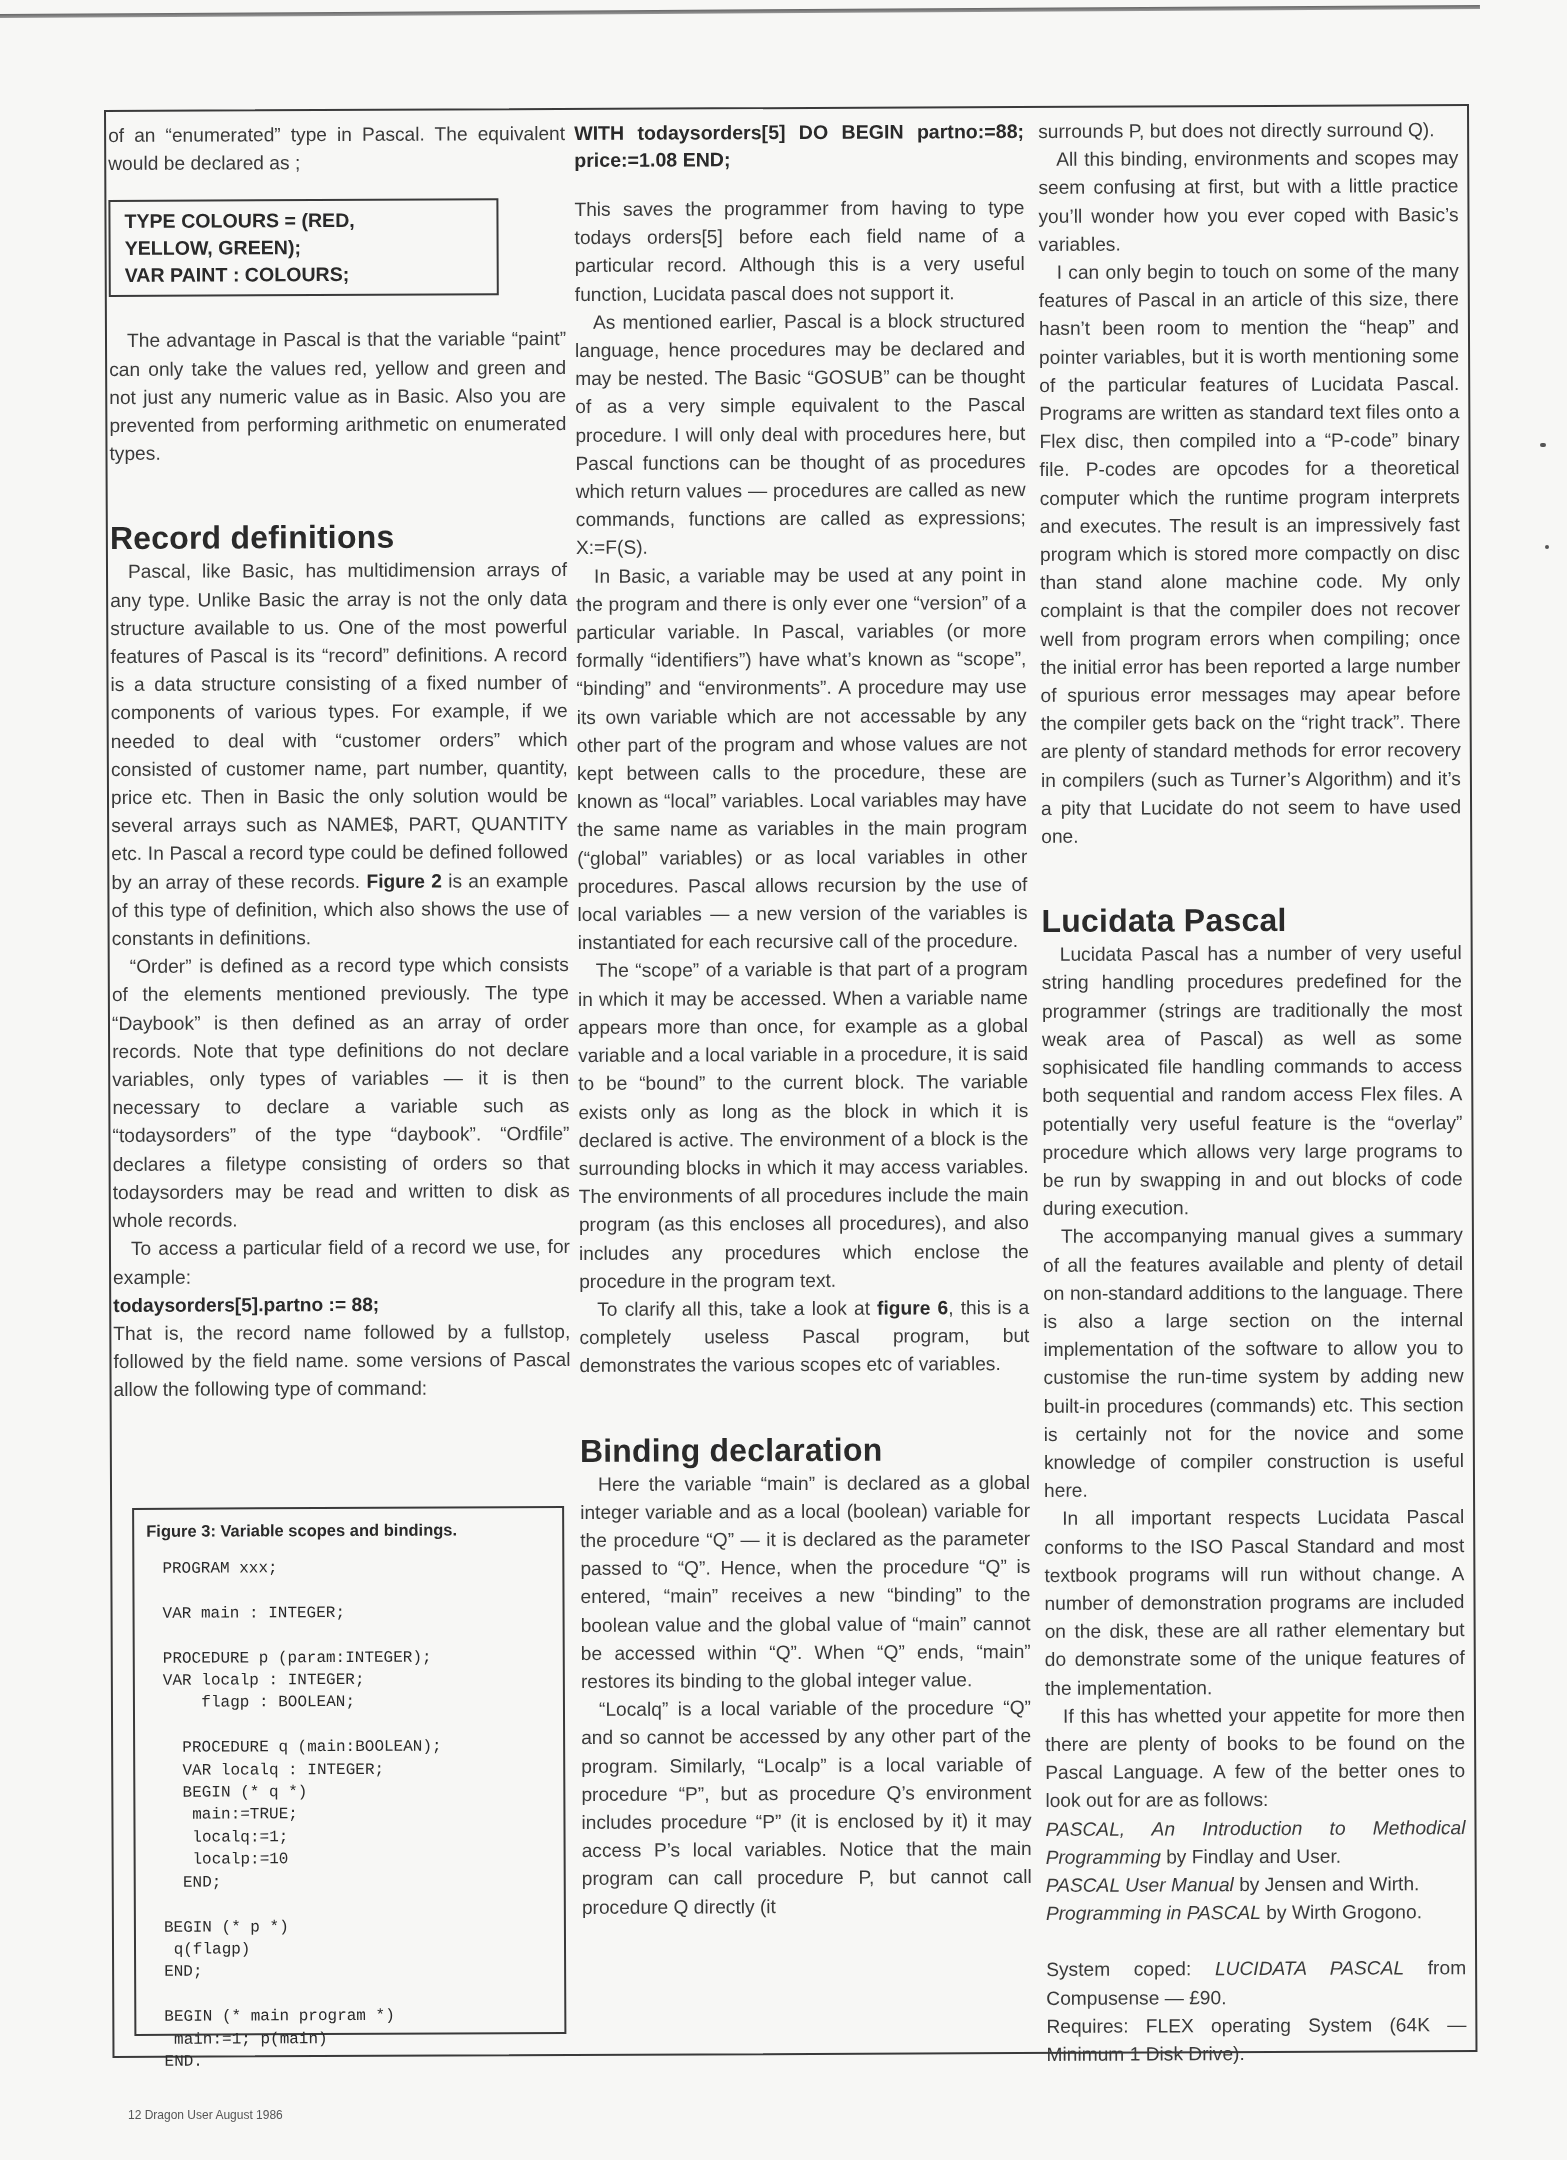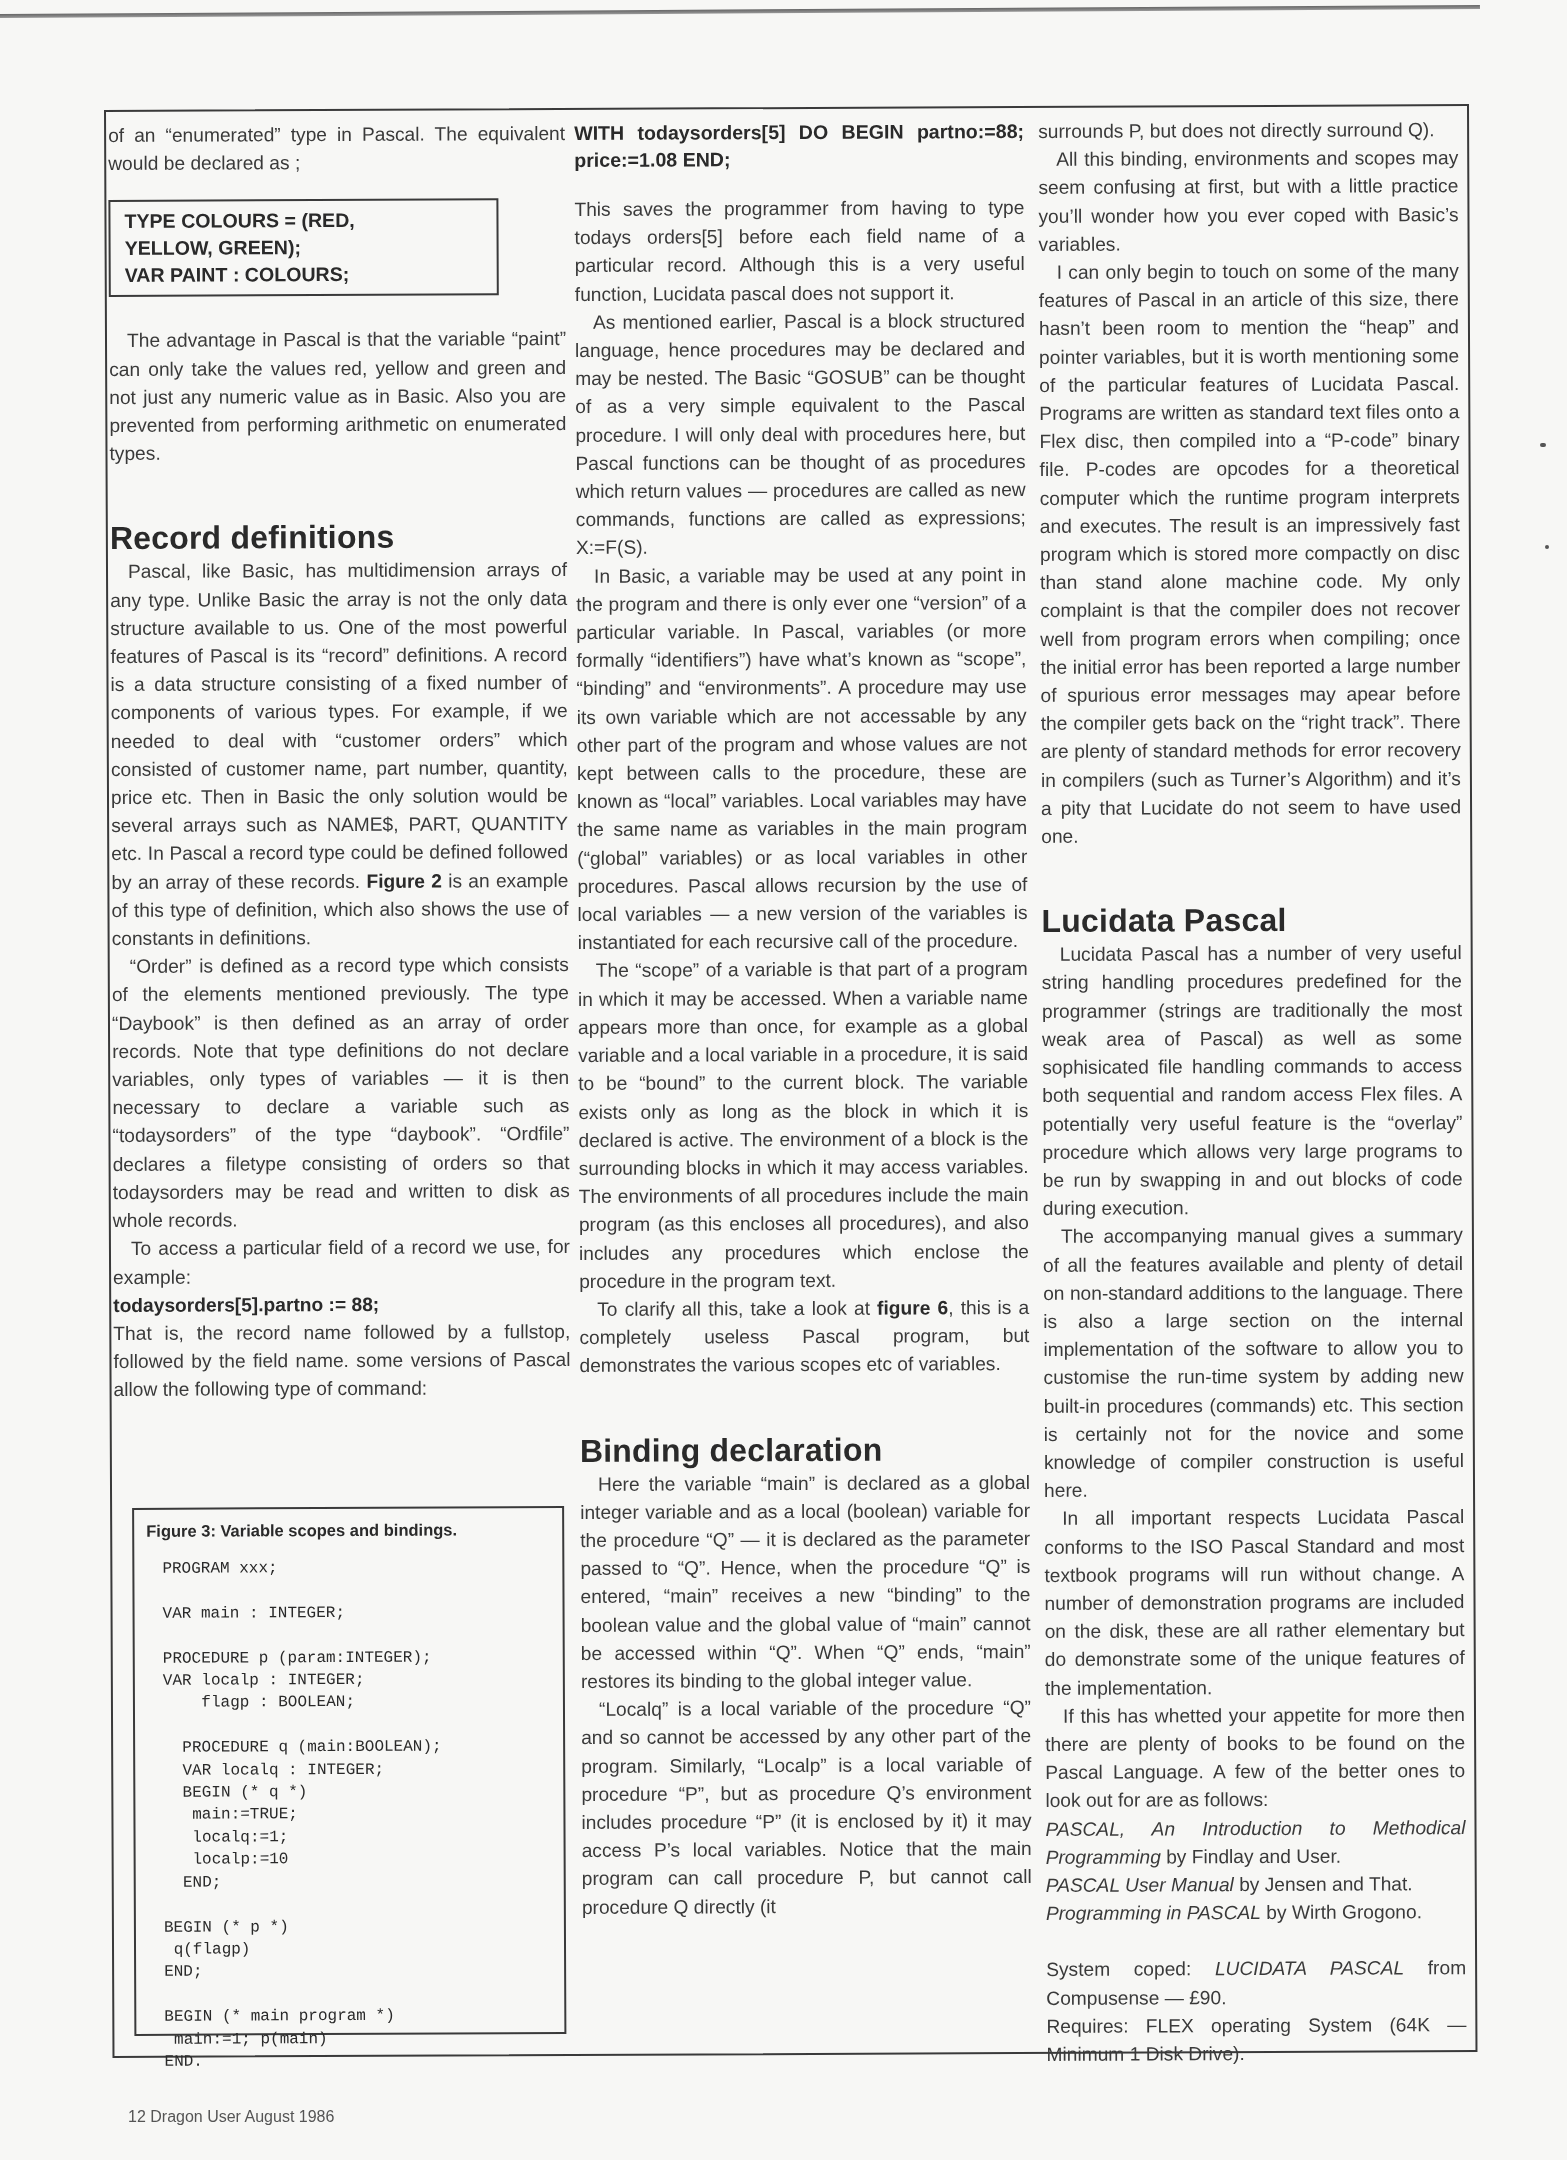--- a/index.html
+++ b/index.html
@@ -38,21 +38,21 @@
     position: absolute; left: 20px; top: 1396px; width: 432px; height: 528px;
     border: 2px solid #3a3a3a; box-sizing: border-box; padding: 10px 12px;
   }
   .fig-title { font-weight: bold; font-size: 16.5px; line-height: 22px; margin-bottom: 16px; color:#2a2a2a; }
   .code {
     font-family: "Liberation Mono", "DejaVu Sans Mono", monospace; font-size: 16px; line-height: 22.4px;
     white-space: pre; color: #2a2a2a; margin: 0 0 0 16px;
   }
   .ital { font-style: italic; }
   .footer {
-    position: absolute; left: 128px; top: 2108px; font-size: 16px; color: #555;
+    position: absolute; left: 128px; top: 2108px; font-size: 12px; color: #555;
   }
   .dot { position: absolute; width: 6px; height: 4px; background: #555; border-radius: 2px; }
   .spacer { height: 28px; }
 </style>
 </head>
 <body>
 
 <div class="top-rule"></div>
 
 <div class="frame">
@@ -94,21 +94,21 @@
   <div class="col c3">
     <p>surrounds P, but does not directly surround Q).</p>
     <p class="ind">All this binding, environments and scopes may seem confusing at first, but with a little practice you’ll wonder how you ever coped with Basic’s variables.</p>
     <p class="ind">I can only begin to touch on some of the many features of Pascal in an article of this size, there hasn’t been room to mention the “heap” and pointer variables, but it is worth mentioning some of the particular features of Lucidata Pascal. Programs are written as standard text files onto a Flex disc, then compiled into a “P-code” binary file. P-codes are opcodes for a theoretical computer which the runtime program interprets and executes. The result is an impressively fast program which is stored more compactly on disc than stand alone machine code. My only complaint is that the compiler does not recover well from program errors when compiling; once the initial error has been reported a large number of spurious error messages may apear before the compiler gets back on the “right track”. There are plenty of standard methods for error recovery in compilers (such as Turner’s Algorithm) and it’s a pity that Lucidate do not seem to have used one.</p>
     <h2>Lucidata Pascal</h2>
     <p class="ind">Lucidata Pascal has a number of very useful string handling procedures predefined for the programmer (strings are traditionally the most weak area of Pascal) as well as some sophisicated file handling commands to access both sequential and random access Flex files. A potentially very useful feature is the “overlay” procedure which allows very large programs to be run by swapping in and out blocks of code during execution.</p>
     <p class="ind">The accompanying manual gives a summary of all the features available and plenty of detail on non-standard additions to the language. There is also a large section on the internal implementation of the software to allow you to customise the run-time system by adding new built-in procedures (commands) etc. This section is certainly not for the novice and some knowledge of compiler construction is useful here.</p>
     <p class="ind">In all important respects Lucidata Pascal conforms to the ISO Pascal Standard and most textbook programs will run without change. A number of demonstration programs are included on the disk, these are all rather elementary but do demonstrate some of the unique features of the implementation.</p>
     <p class="ind">If this has whetted your appetite for more then there are plenty of books to be found on the Pascal Language. A few of the better ones to look out for are as follows:</p>
     <p><span class="ital">PASCAL, An Introduction to Methodical Programming</span><span> by Findlay and User.</span></p>
-    <p><span class="ital">PASCAL User Manual</span><span> by Jensen and That.</span></p>
+    <p><span class="ital">PASCAL User Manual</span><span> by Jensen and Wirth.</span></p>
     <p><span class="ital">Programming in PASCAL</span><span> by Wirth Grogono.</span></p>
     <div class="spacer"></div>
     <p><span>System coped: </span><span class="ital">LUCIDATA PASCAL</span><span> from Compusense — £90.</span></p>
     <p>Requires: FLEX operating System (64K — Minimum 1 Disk Drive).</p>
   </div>
 </div>
 
 <div class="dot" style="left:1540px;top:443px;"></div>
 <div class="dot" style="left:1545px;top:545px;width:4px;"></div>
 

